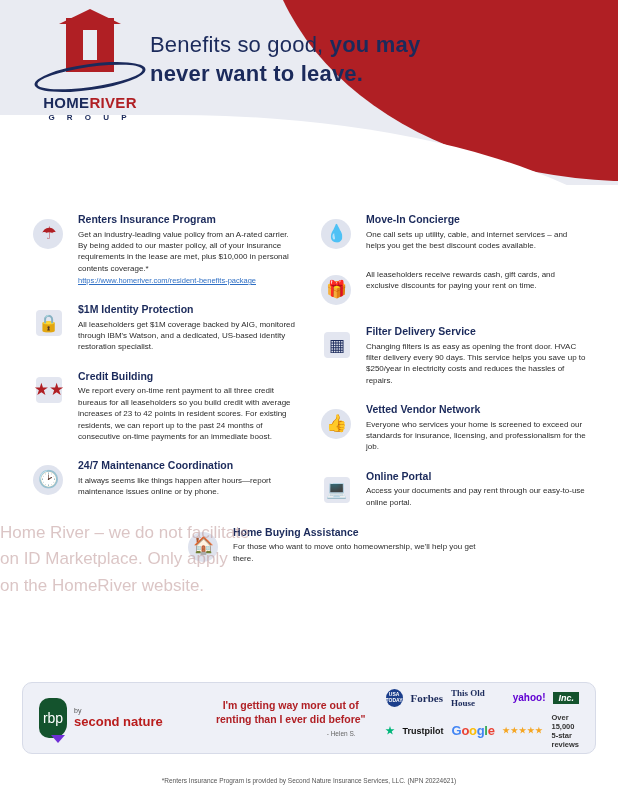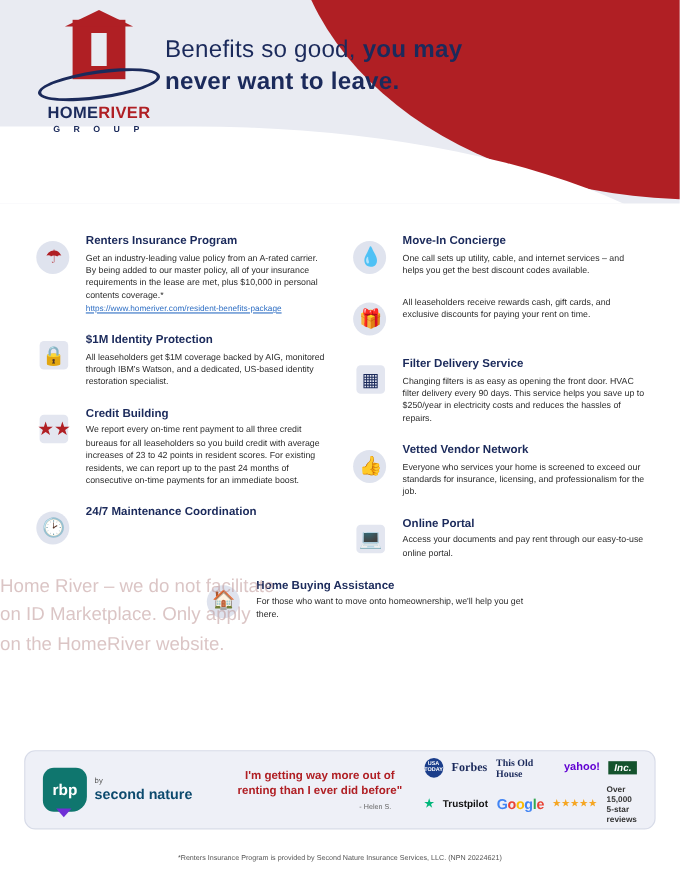--- a/index.html
+++ b/index.html
@@ -234,49 +234,49 @@
     align-items: center;
     padding: 0 16px;
   }
   .rbp-logo {
     display: flex;
     align-items: center;
     gap: 7px;
     width: 170px;
   }
   .rbp-badge {
-    width: 40px; height: 40px;
-    background: #0f766e;
+    width: 28px; height: 40px;
+    background: #14532d;
     border-radius: 10px 10px 14px 10px;
     position: relative;
     display: flex;
     align-items: center;
     justify-content: center;
     color: #fff;
     font-size: 14px;
-    font-weight: 700;
+    font-weight: 400;
   }
   .rbp-badge::after {
     content: "";
     position: absolute;
     bottom: -5px; left: 12px;
     width: 0; height: 0;
     border-left: 7px solid transparent;
     border-right: 7px solid transparent;
     border-top: 8px solid #6f2fd6;
   }
   .rbp-by {
     font-size: 7px;
     color: #555;
     line-height: 1.1;
   }
   .rbp-name {
     font-size: 13px;
     font-weight: 700;
-    color: #0c4a6e;
+    color: #b91c1c;
     line-height: 1.05;
   }
   .quote {
     width: 185px;
     text-align: center;
     padding: 0 6px;
   }
   .quote-text {
     font-size: 10.5px;
     font-weight: 700;
@@ -412,20 +412,21 @@
         </div>
       </div>
 
       <div class="benefit">
         <div class="b-icon">
           <div class="ic-circle"></div>
             <div class="ic-glyph navy">🕑</div>
         </div>
         <div class="b-body">
           <div class="b-title">24/7 Maintenance Coordination</div>
+          <div class="b-desc">It always seems like things happen after hours—report maintenance issues online or by phone.</div>
         </div>
       </div>
 
     </div>
 
     <div class="col">
 
       <div class="benefit">
         <div class="b-icon">
           <div class="ic-circle"></div>

